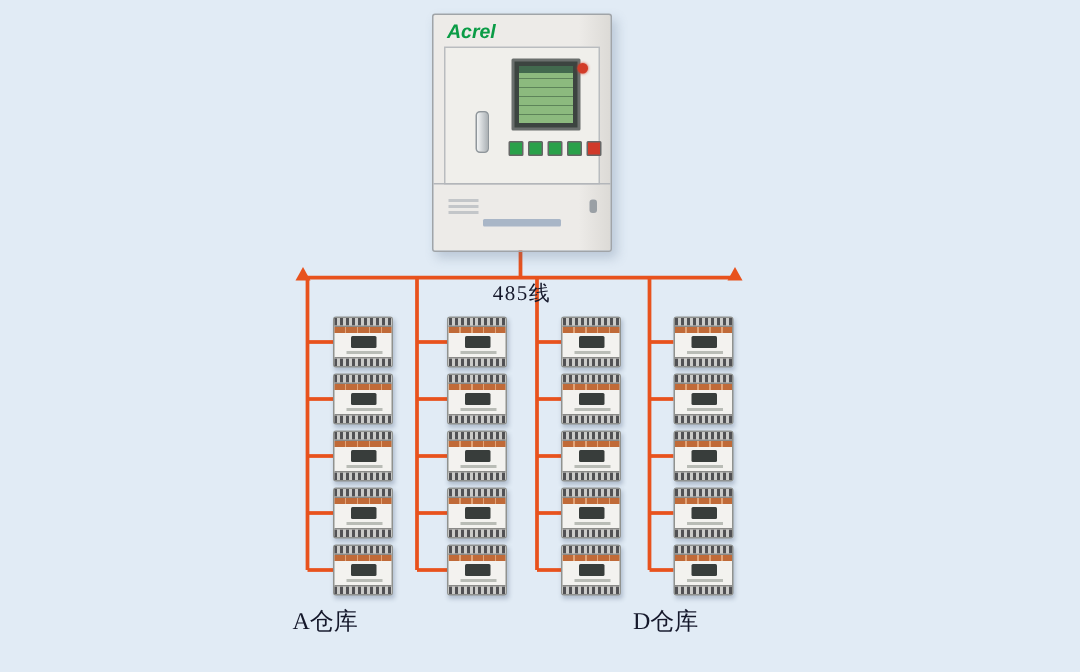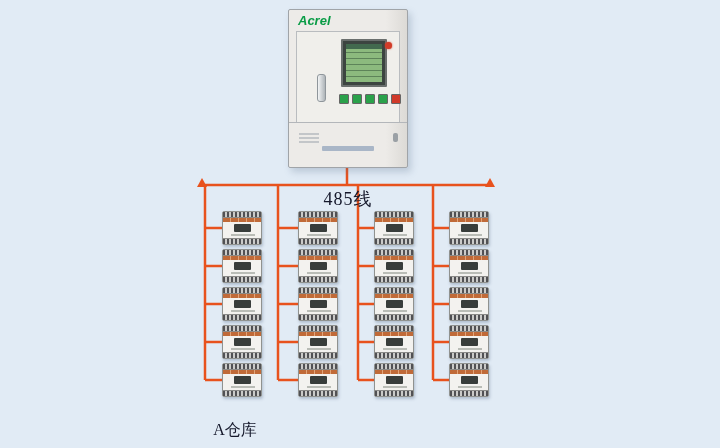--- a/index.html
+++ b/index.html
@@ -1,21 +1,21 @@
 <!DOCTYPE html>
 <html style="--wire: #e8521d; --bg: #e1ebf5; --stripe: #c06a38;"><head>
 <meta charset="utf-8">
 <style>
   html,body{margin:0;padding:0;background:#e1ebf5;}
   .stage{position:relative;width:720px;height:448px;background:var(--bg,#e1ebf5);overflow:hidden;font-family:"Liberation Serif",serif;}
   .wires{position:absolute;left:0;top:0;width:720px;height:448px;}
   .wire{stroke:var(--wire,#e8521d);stroke-width:2.5;}
   .arrow{fill:var(--wire,#e8521d);}
-  .bus-label{position:absolute;left:303px;top:187px;width:90px;text-align:center;font-size:18px;color:#15182b;letter-spacing:1px;}
-  .wh-label{position:absolute;top:420px;width:80px;text-align:center;font-size:16px;color:#15182b;}
+  .bus-label{position:absolute;left:303px;top:187px;width:90px;text-align:center;font-size:14px;color:#15182b;letter-spacing:1px;}
+  .wh-label{position:absolute;top:404px;width:80px;text-align:left;font-size:16px;color:#15182b;}
 
   
   .cabinet{position:absolute;left:288px;top:9px;width:118px;height:157px;
     background:linear-gradient(90deg,#edebe8 0 82%,#dcdad6);border:1px solid #a0a4a8;border-radius:2px;
     box-shadow:3px 4px 7px rgba(90,110,140,.28);}
   .cab-brand{position:absolute;left:9px;top:3px;font-family:"Liberation Sans",sans-serif;
     font-weight:bold;font-style:italic;font-size:13px;color:#0a9c46;}
   .cab-panel{position:absolute;left:7px;top:21px;width:102px;height:90px;background:#f0efeb;border:1px solid #b9bcbf;}
   .cab-lcd{position:absolute;left:44px;top:7px;width:42px;height:44px;background:#3c4440;border:2px solid #6a6f6d;border-radius:1px;}
   .cab-screen{position:absolute;left:3px;top:3px;right:3px;bottom:3px;
@@ -280,14 +280,15 @@
         <div class="stripe"></div>
         <div class="face">
           <div class="disp"></div>
           <i></i>
         </div>
         <div class="term bot"></div>
       </div>
     </div>
 
   <div class="wh-label" style="left:195px">A仓库</div>
+  <div class="wh-label" style="left:422px">D仓库</div>
 
 </div>
 
 </body></html>

